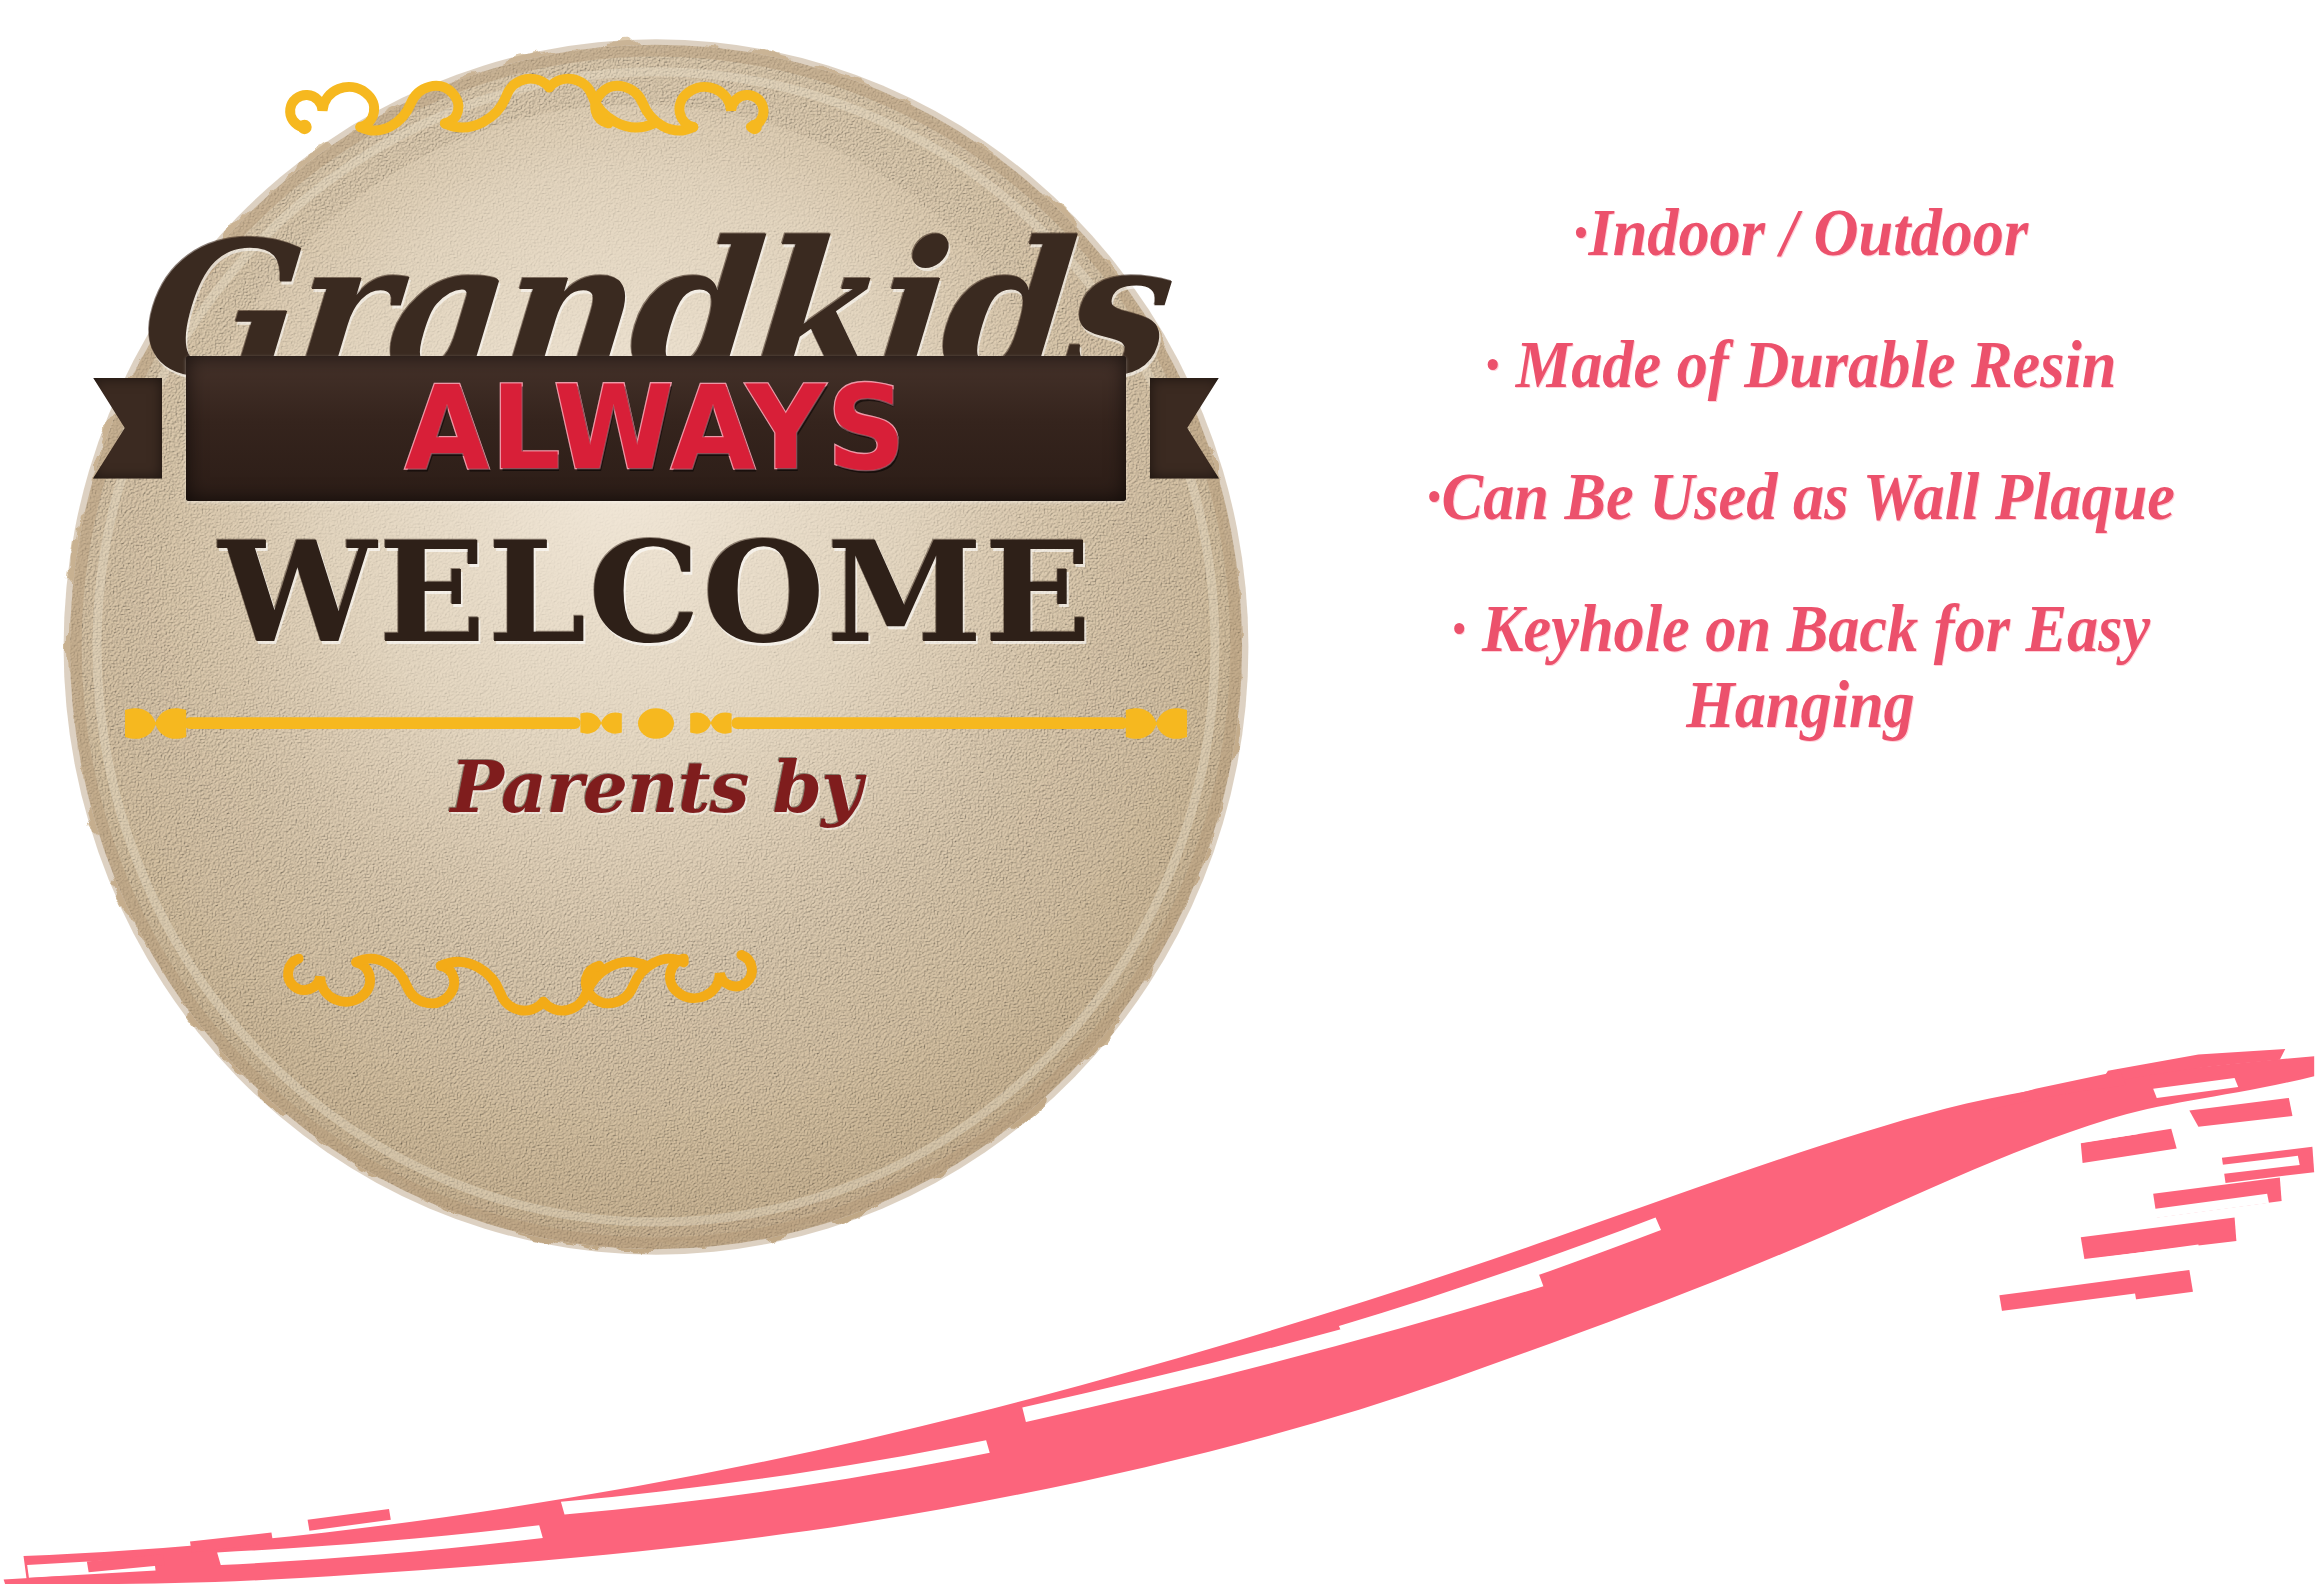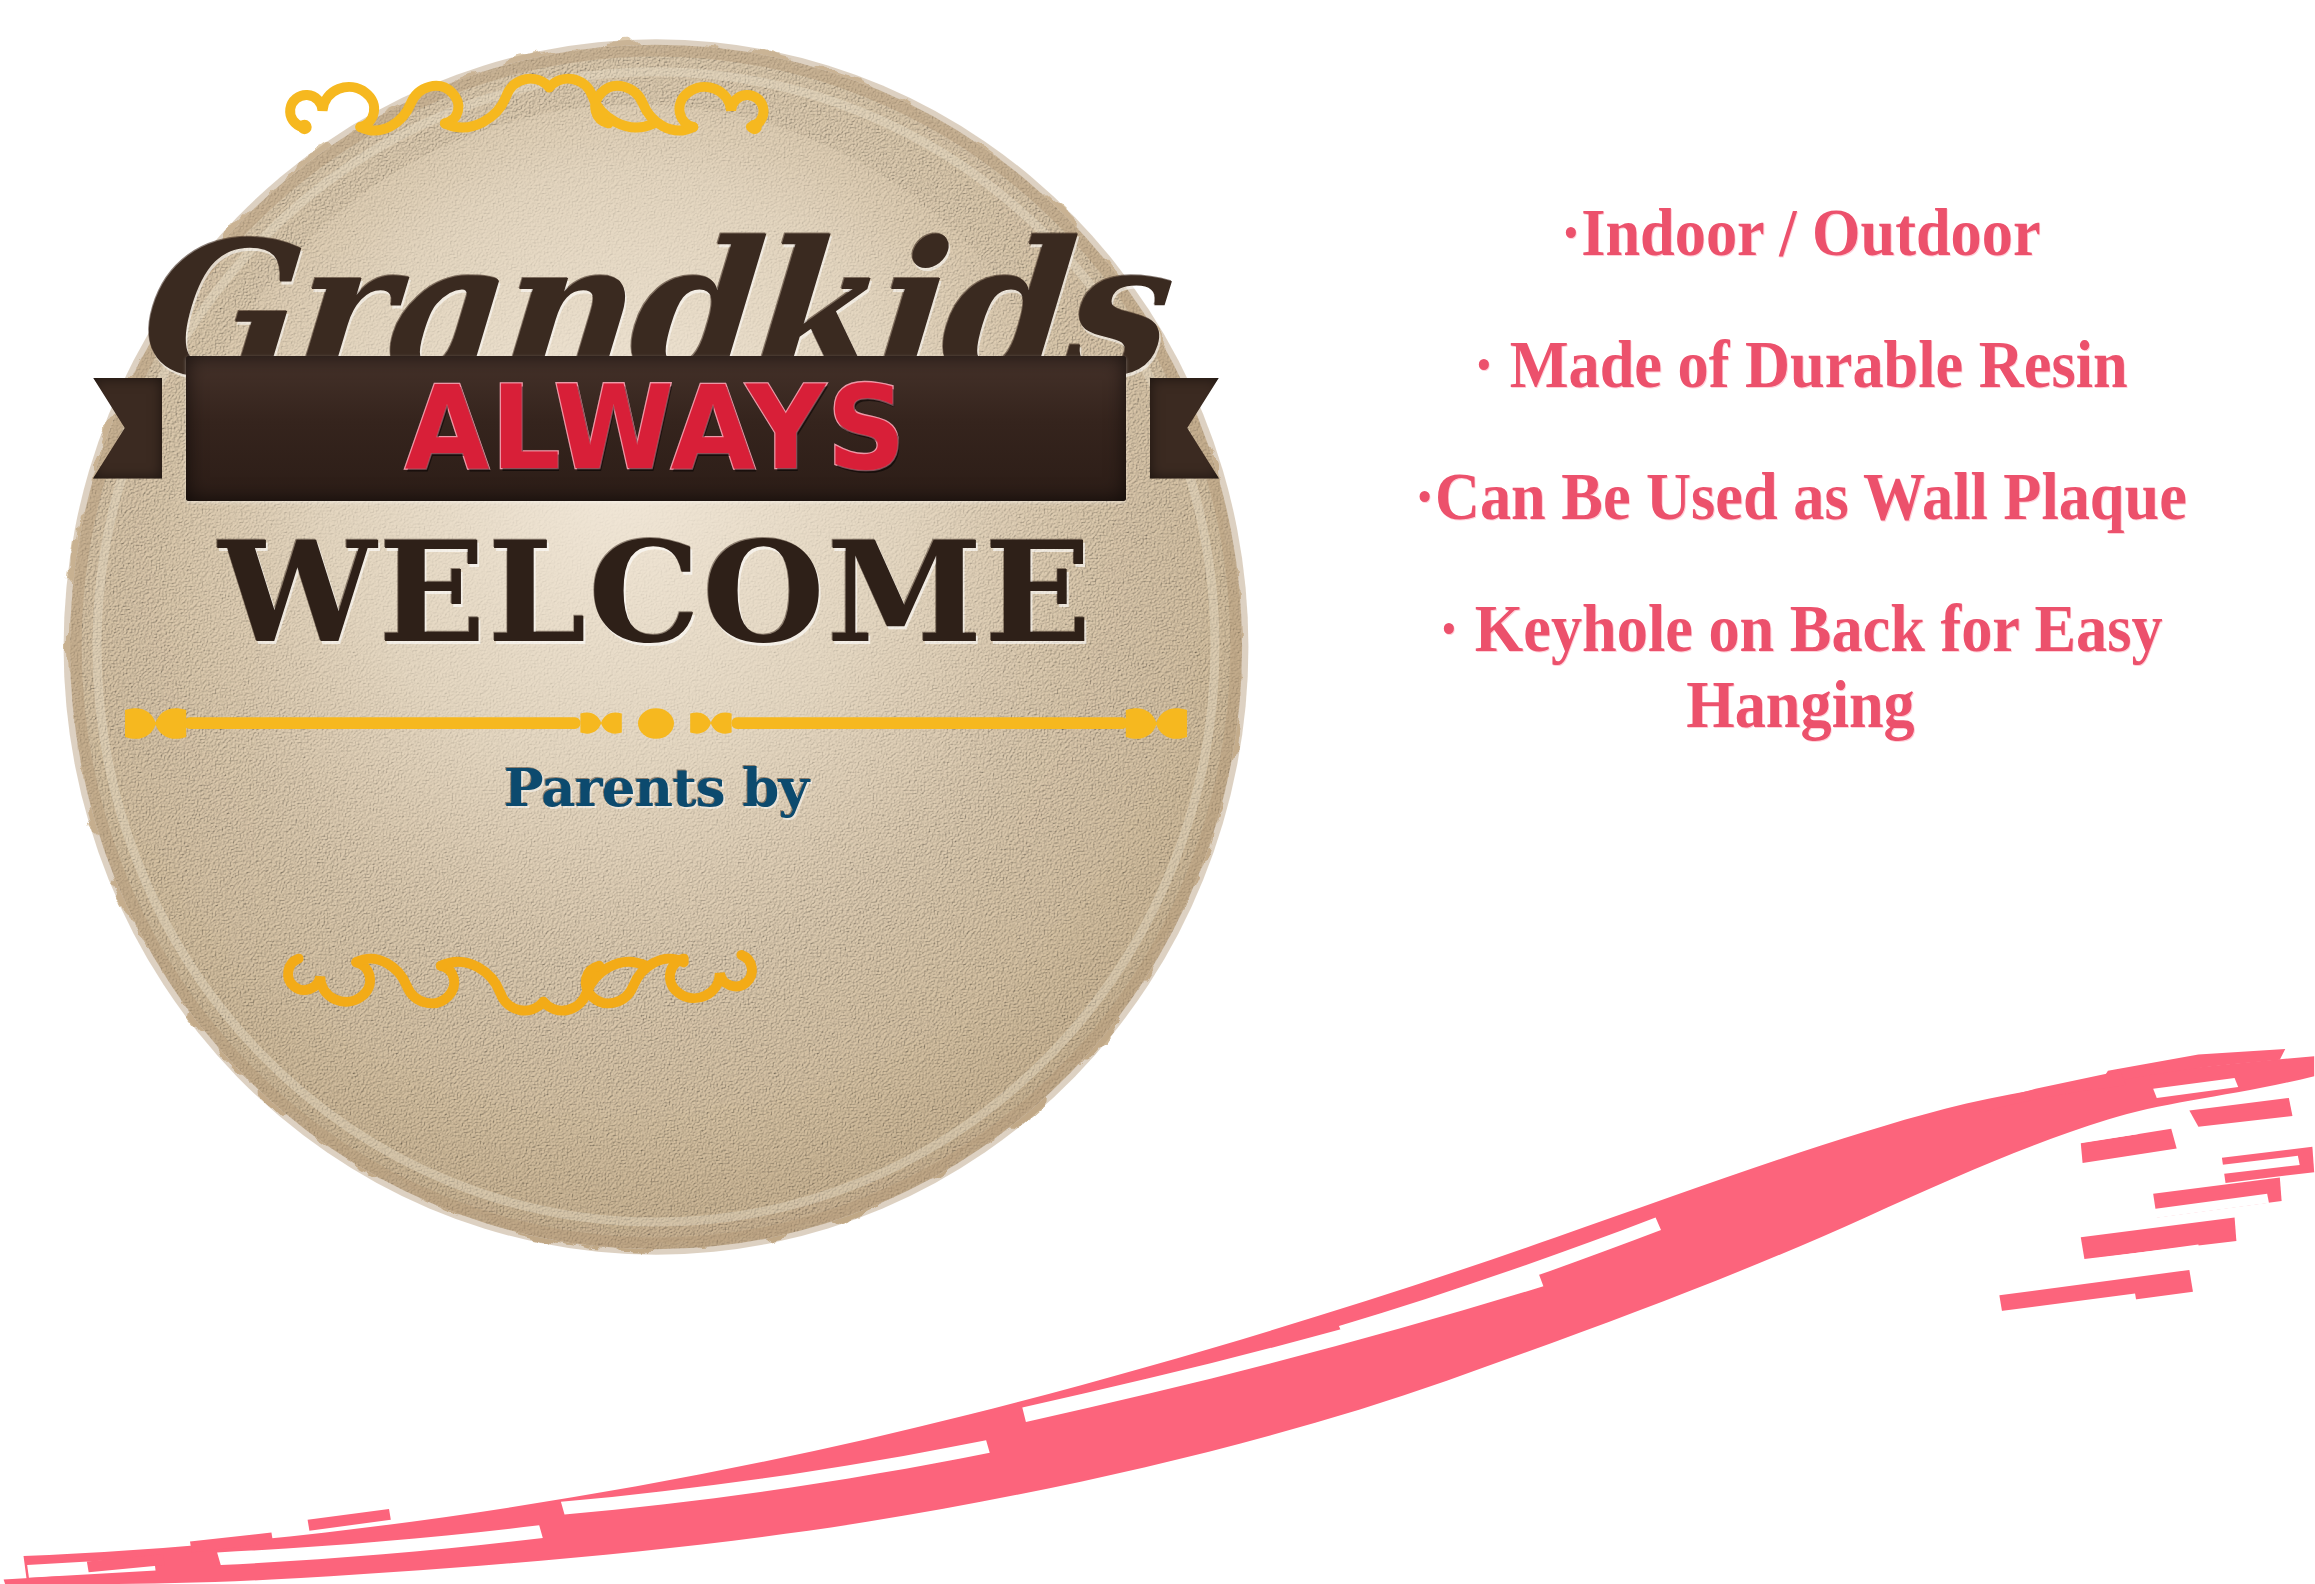--- a/index.html
+++ b/index.html
@@ -142,27 +142,28 @@
 
   
   #plaque-parents {
     position: absolute;
     left: 0;
     top: 724px;
     width: 1212px;
     text-align: center;
     font-family: "DejaVu Serif", serif;
     font-weight: bold;
-    font-size: 53px;
+    font-size: 71px;
     line-height: 80px;
-    color: #0c4a6e;
+    color: #7f1d1d;
     text-shadow:
       1.8px 1.8px 0 rgba(255,255,255,0.5),
       -0.9px -0.9px 0 rgba(40,26,18,0.45);
     letter-spacing: -0.9px;
+    font-style: italic;
   }
 
   
   #flourish-top {
     position: absolute;
     left: 226px;
     top: 41px;
     width: 507px;
     height: 90px;
   }
@@ -174,20 +175,21 @@
     height: 90px;
   }
 
   
   #features-list {
     position: absolute;
     left: 1303px;
     top: 194px;
     width: 995px;
     text-align: center;
+    font-style: italic;
   }
   .feature-item {
     font-family: "Liberation Serif", serif;
     font-weight: bold;
     font-size: 67px;
     line-height: 76px;
     color: #ec516c;
     margin: 0 0 56px 0;
     text-shadow: 0.9px 0.9px 0 rgba(255,170,185,0.55);
     transform: scaleX(0.93);

